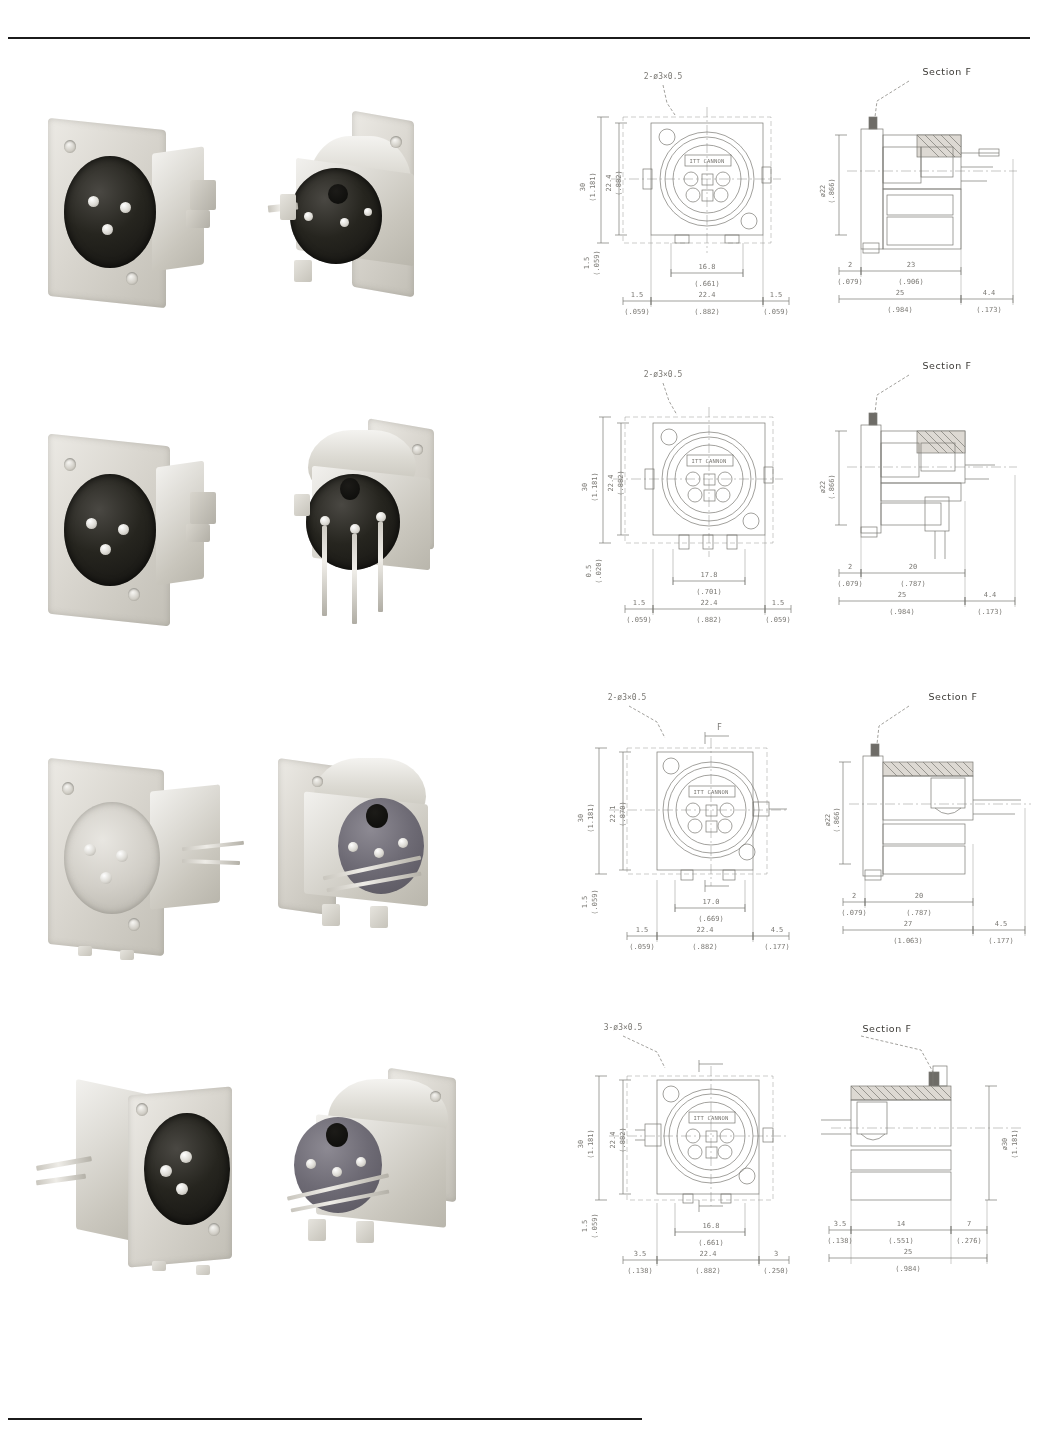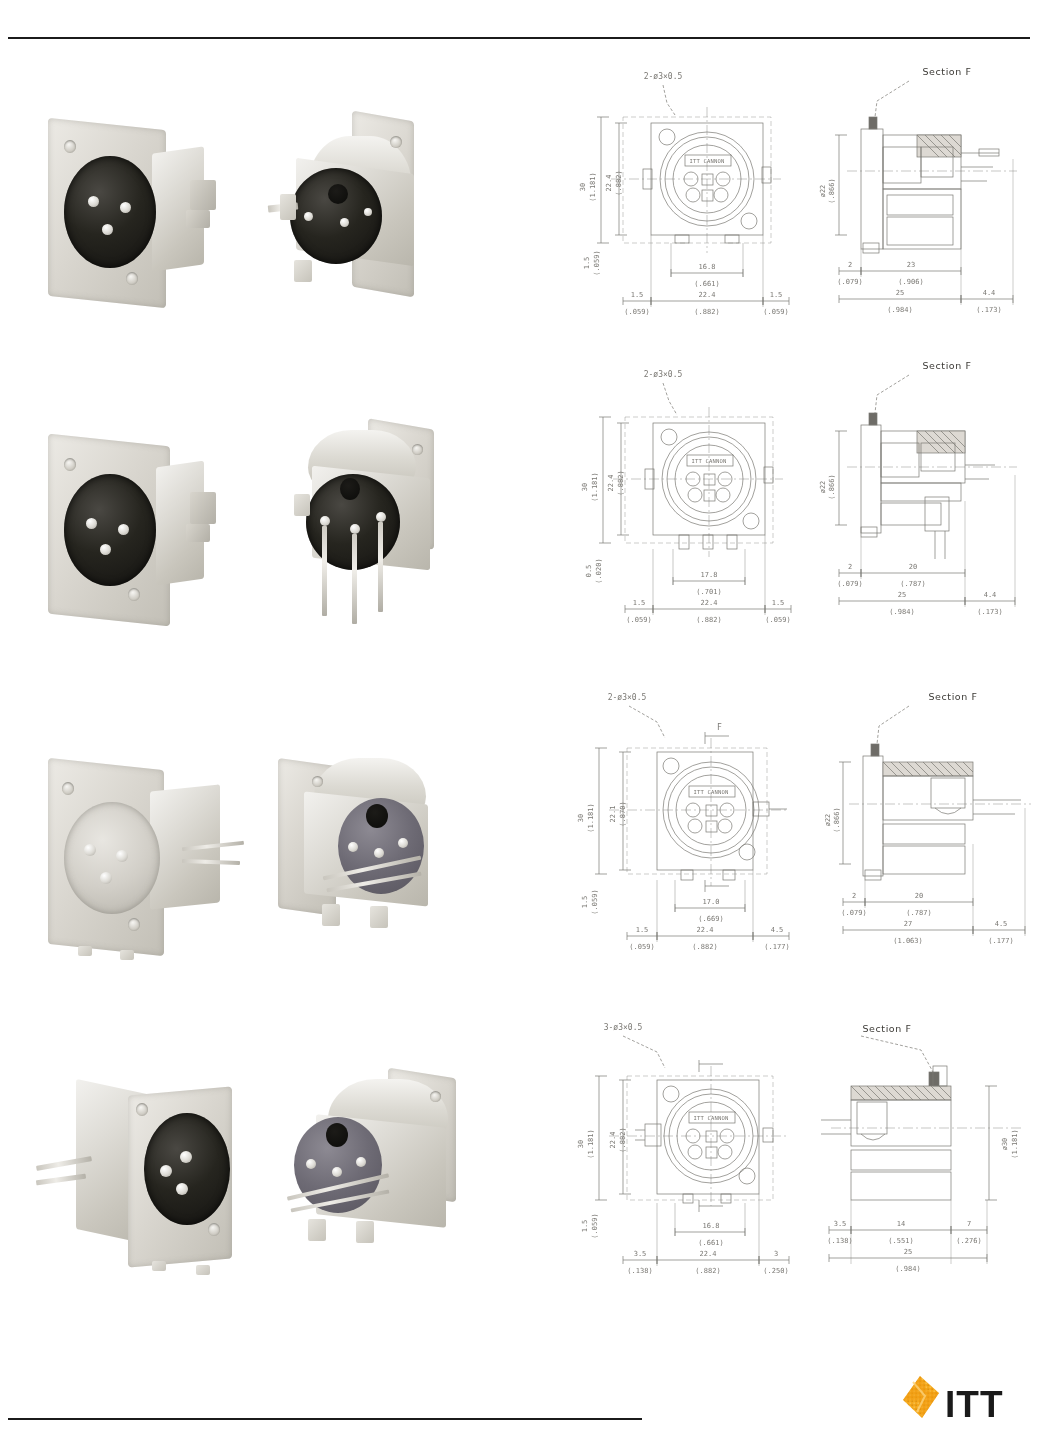--- a/index.html
+++ b/index.html
@@ -766,31 +766,14 @@
             <text x="148" y="233" text-anchor="middle">(.276)</text>
             <text x="87" y="244" text-anchor="middle">25</text>
             <text x="87" y="261" text-anchor="middle">(.984)</text>
             <text x="66" y="22" class="sec-label" text-anchor="middle">Section F</text>
           </g>
         </svg>
       </div>
     </div>
   </div>
 
-  <div class="logo">
-    <div class="logo-mark">
-      <svg width="46" height="46" viewBox="0 0 46 46">
-        <defs>
-          <pattern id="ittdots" width="4" height="4" patternUnits="userSpaceOnUse">
-            <rect width="4" height="4" fill="#F5A81C"></rect>
-            <circle cx="1.2" cy="1.2" r="0.9" fill="#F7BE46"></circle>
-            <circle cx="3.2" cy="3.2" r="0.9" fill="#E09410"></circle>
-          </pattern>
-        </defs>
-        <path d="M23 2 L42 19 L25 44 L6 26 Z" fill="url(#ittdots)"></path>
-        <path d="M23 2 L30 17 L42 19 L25 44 L22 26 L6 26 Z" fill="#F09A12" opacity="0.55"></path>
-        <path d="M16 8 L28 22 L20 38" stroke="#FBD27A" stroke-width="2" fill="none" opacity="0.8"></path>
-      </svg>
-    </div>
-    <div class="logo-word">ITT</div>
-  </div>
 
 </div>
 
 </body></html>

